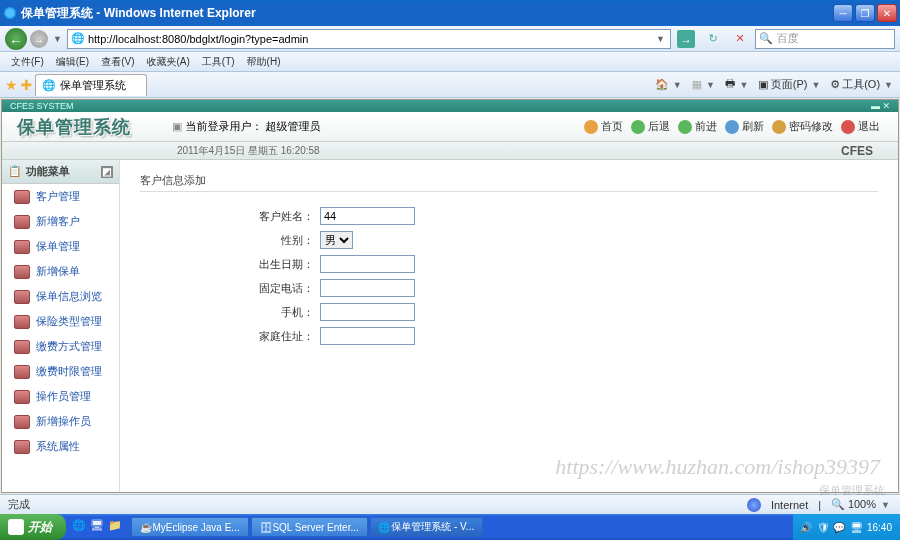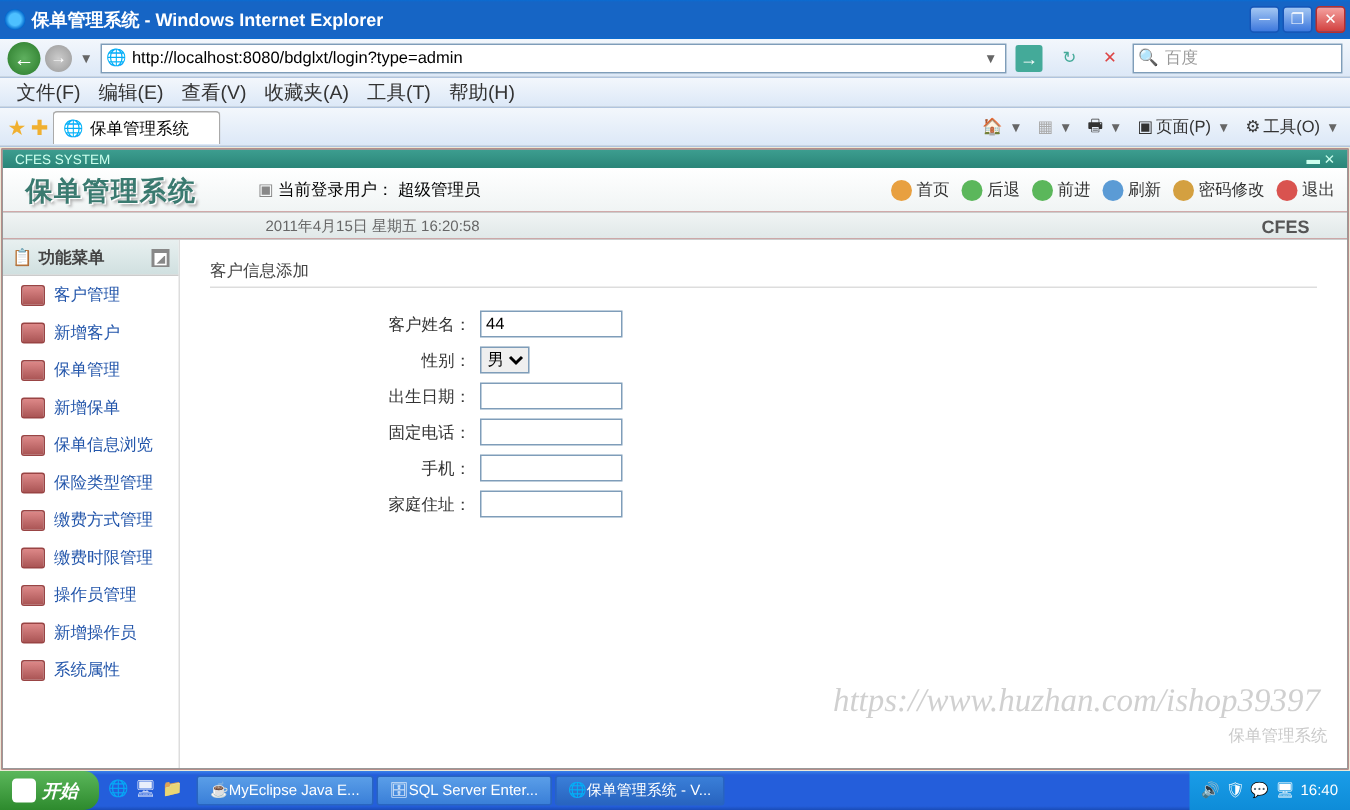--- a/index.html
+++ b/index.html
@@ -19,37 +19,37 @@
 .nav-btn { width: 24px; height: 22px; display: flex; align-items: center; justify-content: center; border-radius: 3px; cursor: pointer; }
 .nav-back { background: radial-gradient(#5fb05f, #2a7a2a); border-radius: 50%; color: white; width: 22px; height: 22px; font-size: 14px; }
 .nav-fwd { background: radial-gradient(#ccc, #999); border-radius: 50%; color: white; width: 18px; height: 18px; font-size: 11px; }
 .url-bar { flex: 1; display: flex; align-items: center; background: white; border: 1px solid #7f9db9; height: 20px; padding: 0 3px; }
 .url-icon { width: 14px; height: 14px; margin-right: 3px; }
 .url-input { border: none; flex: 1; font-size: 11px; outline: none; }
 .dd { color: #666; font-size: 9px; padding: 0 2px; cursor: pointer; }
 .go-btn { width: 18px; height: 18px; background: #4a9; color: white; border-radius: 2px; font-size: 12px; display: flex; align-items: center; justify-content: center; margin: 0 3px; }
 .search-box { width: 140px; background: white; border: 1px solid #7f9db9; height: 20px; display: flex; align-items: center; padding: 0 3px; color: #999; font-size: 11px; }
 
-.menubar { background: linear-gradient(#f3f7fc, #dce8f7); height: 20px; display: flex; align-items: center; padding: 0 5px; border-bottom: 1px solid #b0c4de; font-size: 13px; color: #333; }
+.menubar { background: linear-gradient(#f3f7fc, #dce8f7); height: 20px; display: flex; align-items: center; padding: 0 5px; border-bottom: 1px solid #b0c4de; font-size: 10px; color: #333; }
 .menubar span { padding: 2px 6px; cursor: pointer; }
 
 .tabbar { background: linear-gradient(#f3f7fc, #dce8f7); height: 26px; display: flex; align-items: center; padding: 0 5px; border-bottom: 1px solid #b0c4de; }
 .star { color: #f0b030; font-size: 14px; margin-right: 3px; cursor: pointer; }
 .tab { background: white; border: 1px solid #aaa; border-bottom: none; padding: 3px 20px 3px 6px; display: flex; align-items: center; font-size: 11px; border-radius: 3px 3px 0 0; }
 .rtools { margin-left: auto; display: flex; gap: 8px; color: #333; font-size: 11px; }
 .rtools .it { display: flex; align-items: center; gap: 2px; cursor: pointer; }
 
 
 .app-area { flex: 1; background: #b91c1c; border: 1px solid #999; margin: 1px; display: flex; flex-direction: column; overflow: hidden; }
 .app-titlebar { background: linear-gradient(#3c9d8f, #2a8578); height: 12px; display: flex; align-items: center; padding: 0 8px; color: #cfe; font-size: 9px; justify-content: space-between; }
 .app-header { height: 30px; background: linear-gradient(#fff, #f0f4f4); border-bottom: 1px solid #ccc; display: flex; align-items: center; }
 .app-logo { width: 160px; padding-left: 15px; font-size: 18px; font-weight: bold; color: #3a7a70; letter-spacing: 1px; text-shadow: 1px 1px 0 #fff, 2px 2px 2px #aaa; }
 .app-info { flex: 1; font-size: 11px; padding-left: 10px; }
 .app-info .row1 { display: flex; align-items: center; gap: 3px; }
-.app-actions { margin-left: auto; display: flex; gap: 8px; padding-right: 8px; font-size: 11px; color: #333; }
+.app-actions { margin-left: auto; display: flex; gap: 8px; padding-right: 18px; font-size: 11px; color: #333; }
 .app-actions .act { display: flex; align-items: center; gap: 3px; cursor: pointer; }
 .ico { width: 14px; height: 14px; border-radius: 50%; display: inline-block; }
 .subheader { height: 18px; background: linear-gradient(#f0f4f4, #e0e8e8); border-bottom: 1px solid #ccc; display: flex; align-items: center; padding: 0 15px; font-size: 10px; color: #666; }
 .subheader .cfes { margin-left: auto; font-weight: bold; color: #555; font-size: 12px; padding-right: 10px; }
 
 .app-body { flex: 1; display: flex; background: #f8f8f8; }
 .sidebar { width: 118px; background: #fff; border-right: 1px solid #ddd; }
 .sb-header { background: linear-gradient(#e8f0f0, #d0e0e0); padding: 4px 6px; font-size: 11px; font-weight: bold; color: #444; display: flex; align-items: center; gap: 4px; border-bottom: 1px solid #ccc; }
 .sb-header .plus { margin-left: auto; width: 12px; height: 12px; background: #888; color: white; font-size: 10px; display: flex; align-items: center; justify-content: center; }
 .sb-item { padding: 5px 8px 5px 12px; font-size: 11px; color: #2255aa; cursor: pointer; display: flex; align-items: center; gap: 6px; }
@@ -262,20 +262,29 @@
           <input class="form-input" value="" style="">
         </div>
         <div class="form-row">
           <div class="form-label">家庭住址：</div>
           <input class="form-input" value="" style="">
         </div>
       </div>
     </div>
   </div>
 
+  <div class="statusbar">
+    <span>完成</span>
+    <div class="right">
+      <span class="net-ico"></span>
+      <span>Internet</span>
+      <span>|</span>
+      <span>🔍 <span>100%</span> <span class="dd">▼</span></span>
+    </div>
+  </div>
 
   <div class="taskbar">
     <div class="start-btn">
       <span class="start-ico"></span>
       <span>开始</span>
     </div>
     <div class="ql">
       <span class="ql-ico">🌐</span>
       <span class="ql-ico">🖥</span>
       <span class="ql-ico">📁</span>

